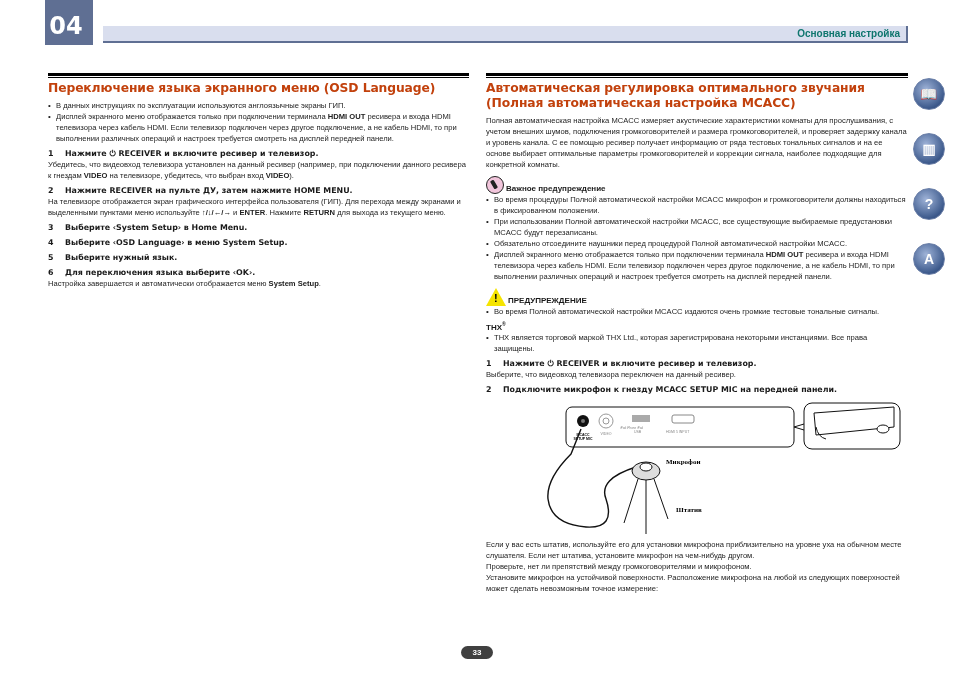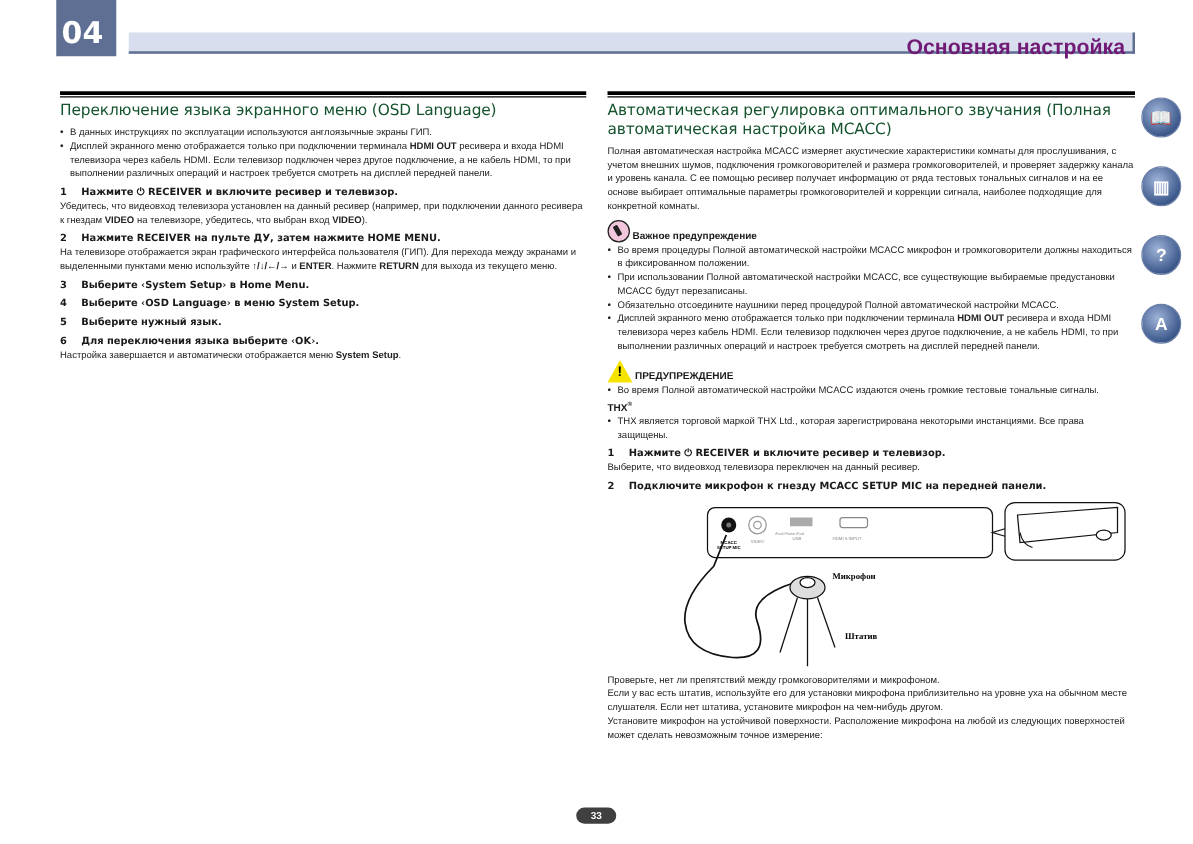--- a/index.html
+++ b/index.html
@@ -2,28 +2,28 @@
 <html><head>
 <meta charset="utf-8">
 <style>
   * { box-sizing: border-box; margin: 0; padding: 0; }
   html, body { width: 954px; height: 675px; background: #ffffff; overflow: hidden; }
   body { position: relative; font-family: "Liberation Sans", sans-serif; color: #1a1a1a; }
 
   .chapter-box { position: absolute; left: 45px; top: 0; width: 48px; height: 45px; background: #5f6f93; }
   .chapter-num { position: absolute; left: 0; right: 6px; bottom: 5px; text-align: center; color: #fff; font-family: "DejaVu Sans", sans-serif; font-weight: bold; font-size: 24px; }
   .header-bar { position: absolute; left: 103px; top: 26px; width: 805px; height: 17px; background: #d9deee; border-bottom: 2px solid #5f6f93; border-right: 2px solid #5f6f93; }
-  .header-title { position: absolute; right: 6px; top: 2px; font-size: 17px; font-weight: bold; color: #701a75; }
+  .header-title { position: absolute; right: 6px; top: 2px; font-size: 10px; font-weight: bold; color: #0f766e; }
 
   .col { position: absolute; top: 73px; }
   .col-left { left: 48px; width: 421px; }
   .col-right { left: 486px; width: 422px; }
   .rule { border-top: 3px solid #000; height: 5px; border-bottom: 1px solid #000; margin-bottom: 3px; }
 
-  h1.section-title { font-family: "DejaVu Sans", sans-serif; font-size: 12.3px; font-weight: normal; line-height: 15px; color: #14532d; margin-bottom: 4px; letter-spacing: -0.1px; }
+  h1.section-title { font-family: "DejaVu Sans", sans-serif; font-size: 12.3px; font-weight: bold; line-height: 15px; color: #c2410c; margin-bottom: 4px; letter-spacing: -0.1px; }
   p.body, li.body { font-size: 7.6px; line-height: 11px; color: #222; }
   ul.bullets { list-style: none; }
   ul.bullets li { position: relative; padding-left: 8px; }
   ul.bullets li::before { content: "•"; position: absolute; left: 0; top: 0; font-size: 8px; }
   .step { font-family: "DejaVu Sans", sans-serif; font-weight: bold; font-size: 7.9px; line-height: 11px; margin-top: 4px; display: flex; }
   .step-num { width: 17px; flex: none; }
   b { font-weight: bold; }
 
   .warn-head { display: flex; align-items: flex-end; margin-top: 6px; }
   .warn-head .lbl { font-size: 8px; font-weight: bold; margin-left: 2px; margin-bottom: 1px; }
@@ -159,22 +159,22 @@
       <ellipse cx="160" cy="72" rx="14" ry="9" fill="#ddd" stroke="#111"></ellipse>
       <ellipse cx="160" cy="68" rx="6" ry="4" fill="#fff" stroke="#111"></ellipse>
       <line x1="152" y1="80" x2="138" y2="124" stroke="#111"></line>
       <line x1="160" y1="81" x2="160" y2="135" stroke="#111"></line>
       <line x1="168" y1="80" x2="182" y2="120" stroke="#111"></line>
       <text x="180" y="65" font-size="7" font-family="Liberation Serif, serif" font-weight="bold">Микрофон</text>
       <text x="190" y="113" font-size="7" font-family="Liberation Serif, serif" font-weight="bold">Штатив</text>
     </svg>
   </div>
 
+  <p class="body">Если у вас есть штатив, используйте его для установки микрофона приблизительно на уровне уха на обычном месте слушателя. Если нет штатива, установите микрофон на чем-нибудь другом.</p>
   <p class="body">Проверьте, нет ли препятствий между громкоговорителями и микрофоном.</p>
-  <p class="body">Если у вас есть штатив, используйте его для установки микрофона приблизительно на уровне уха на обычном месте слушателя. Если нет штатива, установите микрофон на чем-нибудь другом.</p>
   <p class="body">Установите микрофон на устойчивой поверхности. Расположение микрофона на любой из следующих поверхностей может сделать невозможным точное измерение:</p>
 </div>
 
 <div class="side-icons">
   <div class="side-icon">📖</div>
   <div class="side-icon">▥</div>
   <div class="side-icon">?</div>
   <div class="side-icon">A</div>
 </div>
 

